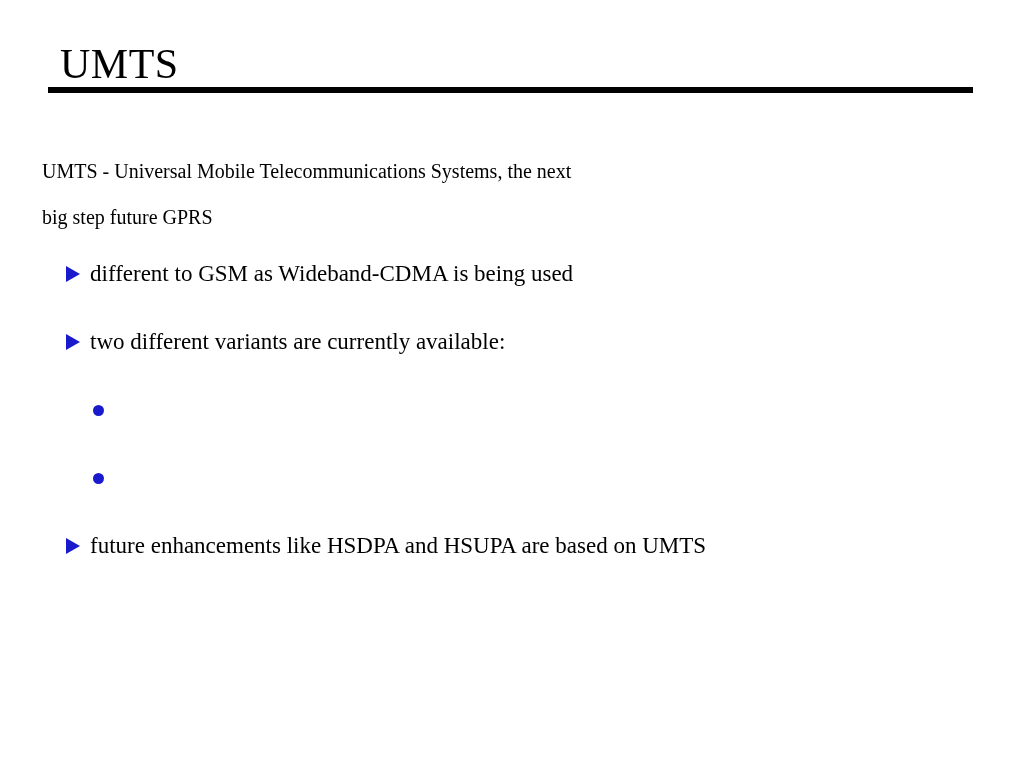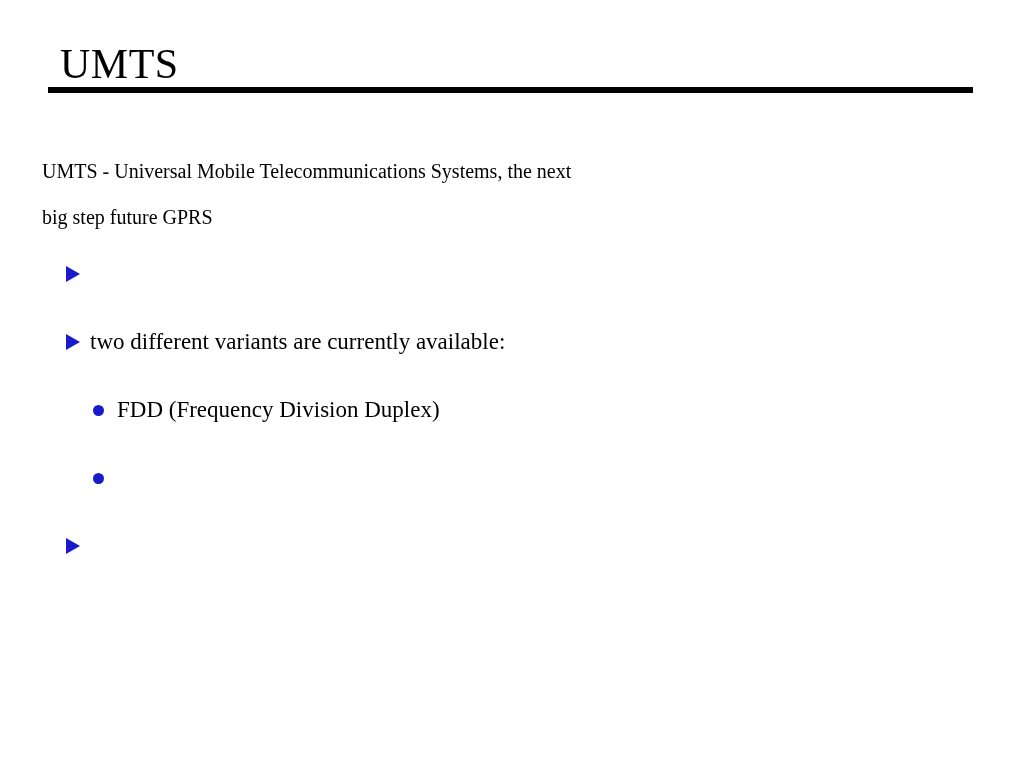--- a/index.html
+++ b/index.html
@@ -90,33 +90,34 @@
 
   <div class="title-rule" style="background: rgb(0, 0, 0);"></div>
 
   <div class="intro">
     <div>UMTS - Universal Mobile Telecommunications Systems, the next</div>
     <div>big step future GPRS</div>
   </div>
 
   <div class="bullet-row level-1 row-0">
     <span class="tri-icon" style="border-left-color: rgb(26, 26, 205);"></span>
+    <span class="bullet-text">different to GSM as Wideband-CDMA is being used</span>
   </div>
 
   <div class="bullet-row level-1 row-1">
     <span class="tri-icon" style="border-left-color: rgb(26, 26, 205);"></span>
     <span class="bullet-text">two different variants are currently available:</span>
   </div>
 
   <div class="bullet-row level-2 row-2">
     <span class="disc-icon" style="background: rgb(26, 26, 205);"></span>
-    <span class="bullet-text">FDD (Frequency Division Duplex)</span>
   </div>
 
   <div class="bullet-row level-2 row-3">
     <span class="disc-icon" style="background: rgb(26, 26, 205);"></span>
   </div>
 
   <div class="bullet-row level-1 row-4">
     <span class="tri-icon" style="border-left-color: rgb(26, 26, 205);"></span>
+    <span class="bullet-text">future enhancements like HSDPA and HSUPA are based on UMTS</span>
   </div>
 
 </div>
 
 </body></html>

